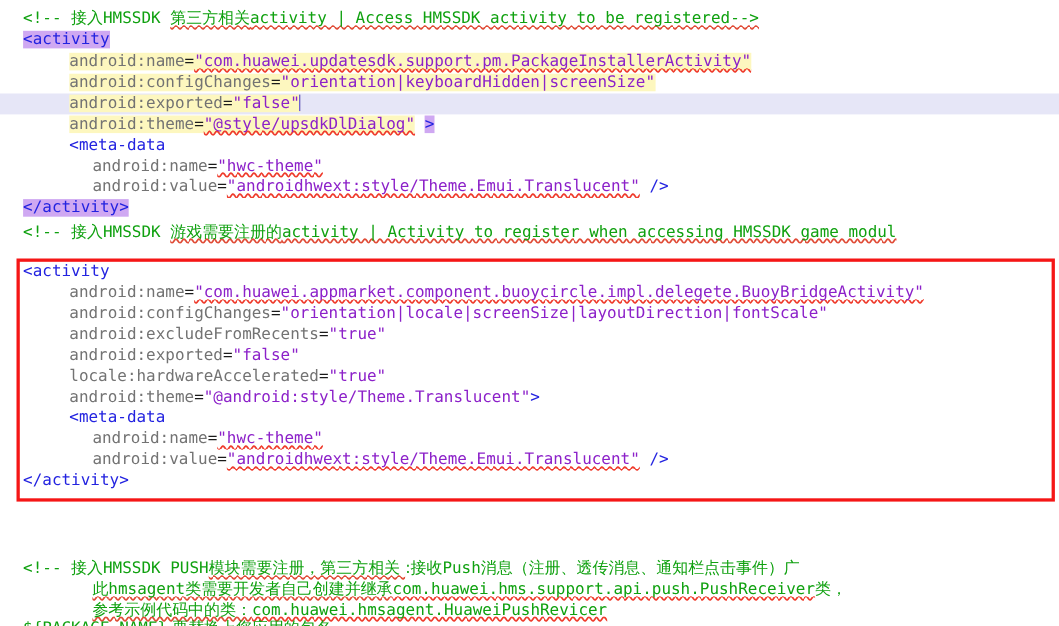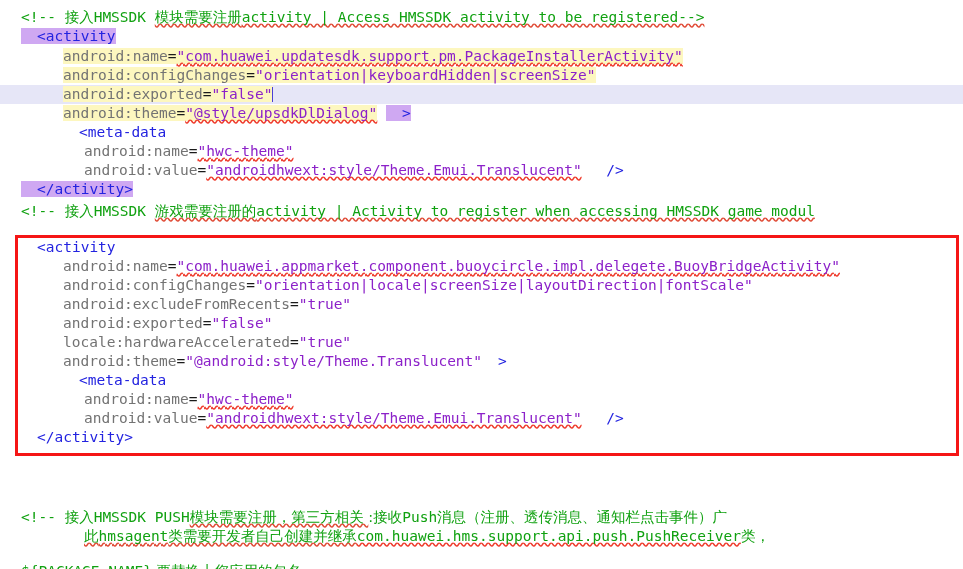--- a/index.html
+++ b/index.html
@@ -54,21 +54,21 @@
     z-index: 2;
   }
 
   .indent { display: inline-block; }
   .i1 { width: 21px; }
   .i3 { width: 63px; }
   .i4 { width: 84px; }
 
   
   .tok-comment   { color: #10a110; }
-  .tok-tag       { color: #2323e0; padding-left: 16px; }
+  .tok-tag       { color: #2323e0; }
   .tok-attr      { color: #737373; }
   .tok-eq        { color: #1a1a1a; }
   .tok-value     { color: #8c21c9; }
 
   
   .hl-yellow {
     background: #fdf7bf;
   }
   
   .hl-lav {
@@ -102,21 +102,21 @@
   
   .cjk { font-family: "DejaVu Sans", "Liberation Sans", sans-serif; margin-top: 12px; }
 </style>
 </head>
 <body>
 
 <div id="editor">
 
   <div class="current-line" style="top:85px;"></div>
 
-  <div class="code-line" style="top:8px;"><span class="indent i1"></span><span class="tok-comment">&lt;!-- </span><span class="tok-comment cjk">接入</span><span class="tok-comment">HMSSDK </span><span class="tok-comment cjk sp-green">模块需要注册</span><span class="tok-comment sp-green">activity | Access HMSSDK activity to be registered--&gt;</span></div>
+  <div class="code-line" style="top:8px;"><span class="indent i1"></span><span class="tok-comment">&lt;!-- </span><span class="tok-comment cjk">接入</span><span class="tok-comment">HMSSDK </span><span class="tok-comment cjk sp-green">第三方相关</span><span class="tok-comment sp-green">activity | Access HMSSDK activity to be registered--&gt;</span></div>
 
   <div class="code-line" style="top:27px;"><span class="indent i1"></span><span class="tok-tag hl-lav">&lt;activity</span></div>
 
   <div class="code-line" style="top:47px;"><span class="indent i3"></span><span class="hl-yellow"><span class="tok-attr">android:name</span><span class="tok-eq">=</span><span class="tok-value sp">"com.huawei.updatesdk.support.pm.PackageInstallerActivity"</span></span></div>
 
   <div class="code-line" style="top:66px;"><span class="indent i3"></span><span class="hl-yellow"><span class="tok-attr">android:configChanges</span><span class="tok-eq">=</span><span class="tok-value">"orientation|keyboardHidden|screenSize"</span></span></div>
 
   <div class="code-line" style="top:85px;"><span class="indent i3"></span><span class="hl-yellow"><span class="tok-attr">android:exported</span><span class="tok-eq">=</span><span class="tok-value">"false"</span></span><span class="caret"></span></div>
 
   <div class="code-line" style="top:104px;"><span class="indent i3"></span><span class="hl-yellow"><span class="tok-attr">android:theme</span><span class="tok-eq">=</span><span class="tok-value sp">"@style/upsdkDlDialog"</span></span><span> </span><span class="tok-tag hl-lav">&gt;</span></div>
@@ -152,16 +152,17 @@
   <div class="code-line" style="top:390px;"><span class="indent i4"></span><span class="tok-attr">android:name</span><span class="tok-eq">=</span><span class="tok-value sp">"hwc-theme"</span></div>
 
   <div class="code-line" style="top:409px;"><span class="indent i4"></span><span class="tok-attr">android:value</span><span class="tok-eq">=</span><span class="tok-value sp">"androidhwext:style/Theme.Emui.Translucent"</span><span class="tok-tag"> /&gt;</span></div>
 
   <div class="code-line" style="top:428px;"><span class="indent i1"></span><span class="tok-tag">&lt;/activity&gt;</span></div>
 
   <div class="code-line" style="top:508px;"><span class="indent i1"></span><span class="tok-comment">&lt;!-- </span><span class="tok-comment cjk">接入</span><span class="tok-comment">HMSSDK PUSH</span><span class="tok-comment cjk sp-green">模块需要注册，第三方相关 </span><span class="tok-comment cjk">:接收</span><span class="tok-comment">Push</span><span class="tok-comment cjk">消息（注册、透传消息、通知栏点击事件）广</span></div>
 
   <div class="code-line" style="top:527px;"><span class="indent i4"></span><span class="tok-comment cjk sp-green">此</span><span class="tok-comment sp-green">hmsagent</span><span class="tok-comment cjk sp-green">类需要开发者自己创建并继承</span><span class="tok-comment sp">com.huawei.hms.support.api.push.PushReceiver</span><span class="tok-comment cjk">类，</span></div>
 
+  <div class="code-line" style="top:546px;"><span class="indent i4"></span><span class="tok-comment cjk sp-green">参考示例代码中的类：</span><span class="tok-comment sp">com.huawei.hmsagent.HuaweiPushRevicer</span></div>
 
   <div class="code-line" style="top:562px;"><span class="indent i1"></span><span class="tok-comment">${PACKAGE_NAME}</span><span class="tok-comment cjk"> 要替换上您应用的包名 、</span></div>
 
 </div>
 
 </body></html>

